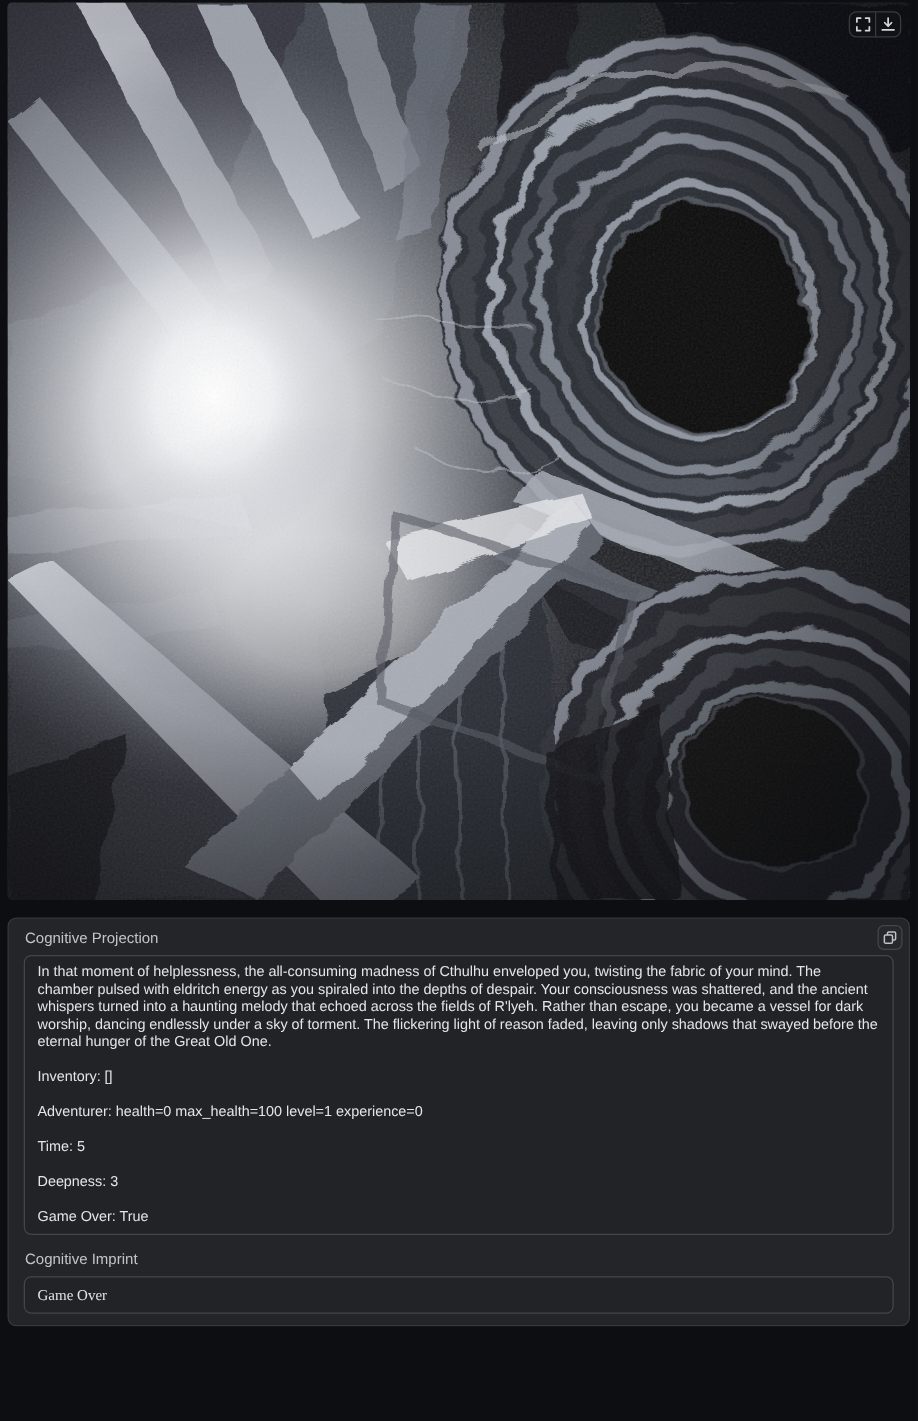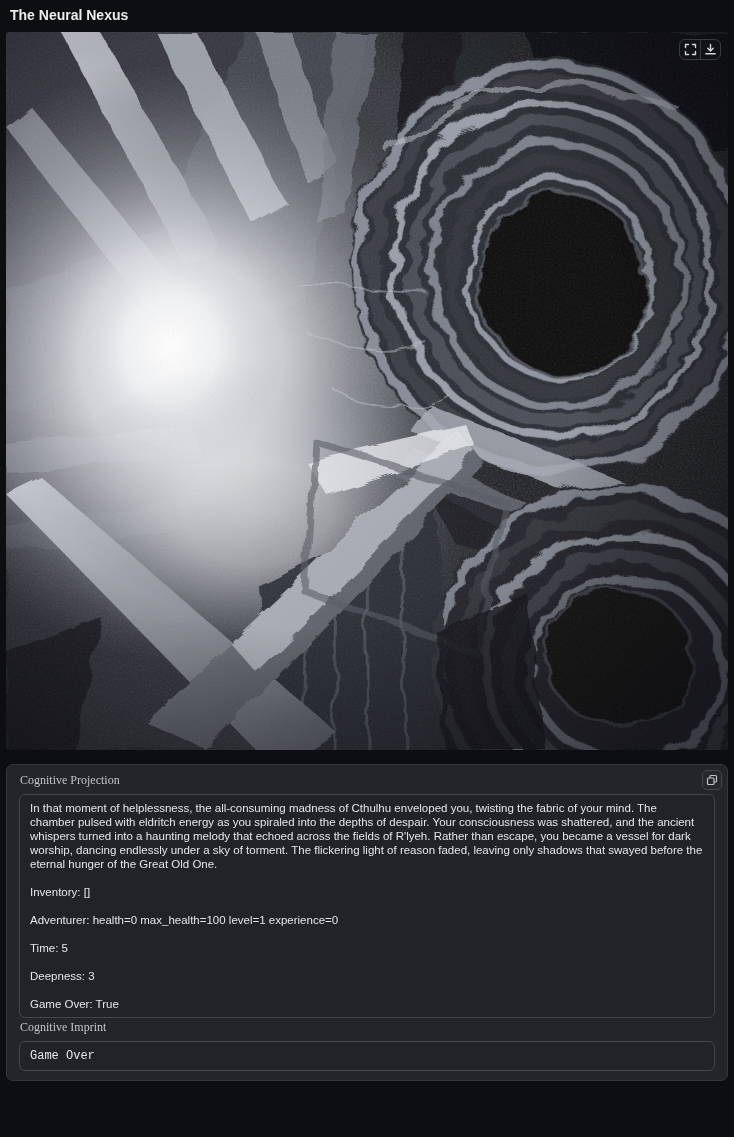--- a/index.html
+++ b/index.html
@@ -35,56 +35,54 @@
   }
   .img-toolbar button + button{border-left:1px solid #3a3b40;}
   .panel{
     position:relative;margin-top:14px;width:722px;
     background:var(--panel-bg);border:1px solid var(--panel-border);
     border-radius:7px;padding:8px 12px 9px;
   }
   .field-label{
     display:block;font-size:12px;line-height:15px;color:var(--label);
     margin:0 0 6px 1px;
-    font-family:Liberation Serif, serif;
   }
   .copy-btn{
     position:absolute;top:5px;right:5px;width:20px;height:20px;
     display:flex;align-items:center;justify-content:center;
     background:#27282d;border:1px solid #45464d;border-radius:5px;
     color:#c0c1c5;cursor:pointer;padding:0;
   }
   textarea.story{
     display:block;width:100%;height:224px;resize:none;
     background:var(--input-bg);border:1px solid var(--input-border);
     border-radius:6px;padding:6px 10px;color:var(--text);
     font-family:inherit;font-size:11.5px;line-height:14px;
     white-space:pre-wrap;overflow-y:auto;outline:none;
   }
-  .imprint-label{margin-top:2px;}
+  .imprint-label{margin-top:12px;}
   input.imprint{
     display:block;width:100%;height:30px;
     background:var(--input-bg);border:1px solid var(--input-border);
     border-radius:6px;padding:0 10px;color:var(--text);
-    font-family:Liberation Mono, monospace;font-size:12px;outline:none;
+    font-family:Liberation Serif, serif;font-size:12px;outline:none;
   }
   .disengage{
     display:block;width:722px;height:32px;margin-top:13px;
     background:linear-gradient(#585a62,var(--button-bg));
     border:1px solid var(--button-border);border-radius:8px;
     color:var(--button-text);font-family:inherit;font-size:13px;font-weight:700;
     cursor:pointer;
   }
 </style>
 </head>
 <body>
 
 <div class="app">
 
-  <h1 class="page-title">The Neural Nexus</h1>
 
   <div class="image-block">
     <svg class="scene" viewBox="0 0 722 718" role="img" aria-label="Monochrome charcoal vortex of shattered beams and spiral rings around a blinding white light">
       <defs>
         <radialGradient id="glow" cx="50%" cy="50%" r="50%">
           <stop offset="0%" stop-color="#ffffff"></stop>
           <stop offset="35%" stop-color="#f2f3f5" stop-opacity="0.92"></stop>
           <stop offset="68%" stop-color="#cdd1d8" stop-opacity="0.42"></stop>
           <stop offset="100%" stop-color="#9aa0ab" stop-opacity="0"></stop>
         </radialGradient>

